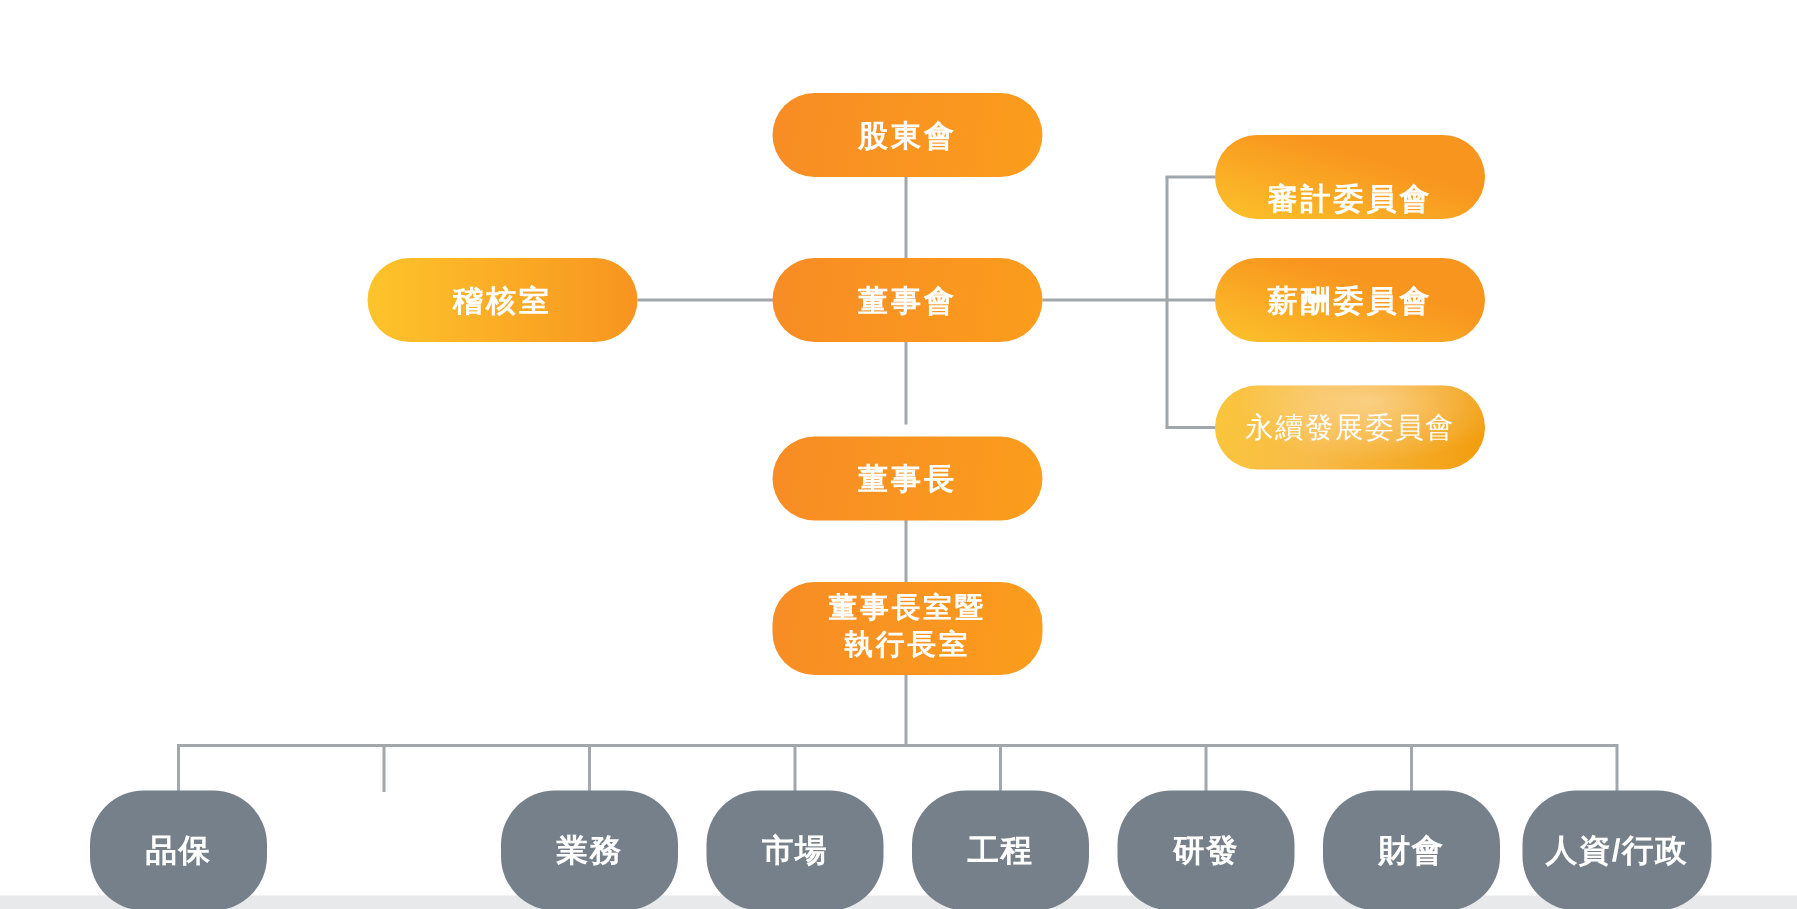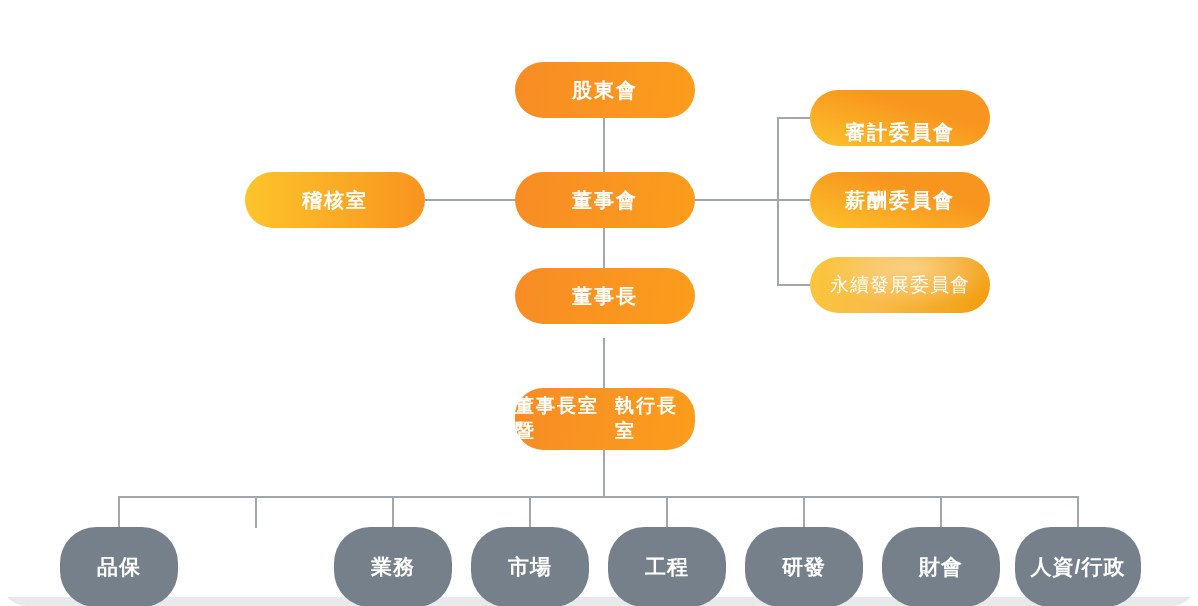--- a/index.html
+++ b/index.html
@@ -3,21 +3,20 @@
 <meta charset="utf-8">
 <style>
   html, body { margin: 0; padding: 0; background: #ffffff; }
   .canvas {
     position: relative;
     width: 1198px;
     height: 606px;
     background: #ffffff;
     overflow: hidden;
     font-family: "Liberation Sans", sans-serif;
-    border-radius: 27px;
   }
 
   
   .pill {
     position: absolute;
     width: 180px;
     height: 56px;
     border-radius: 28px;
     display: flex;
     align-items: center;
@@ -40,35 +39,35 @@
   }
   .pill.sustain::after {
     content: "";
     position: absolute;
     left: 0; top: 0; right: 0; bottom: 0;
     border-radius: 28px;
     background: radial-gradient(ellipse at 58% 20%, rgba(255,255,255,0.38) 0%, rgba(255,255,255,0) 62%);
     pointer-events: none;
   }
   .pill.two-line {
-    flex-direction: row;
+    flex-direction: column;
     height: 62px;
     font-size: 19px;
     line-height: 1.3;
     letter-spacing: 2px;
   }
 
   
   .pos-shareholders   { left: 515px; top: 62px; }
   .pos-audit-office   { left: 245px; top: 172px; }
   .pos-board          { left: 515px; top: 172px; }
   .pos-audit-comm     { left: 810px; top: 90px; align-items: flex-end; }
   .pos-comp-comm      { left: 810px; top: 172px; }
   .pos-sustain-comm   { left: 810px; top: 257px; }
-  .pos-chairman       { left: 515px; top: 268px; font-family: Liberation Serif, serif; }
+  .pos-chairman       { left: 515px; top: 291px; font-family: Liberation Serif, serif; }
   .pos-office         { left: 515px; top: 388px; }
 
   
   .dept {
     position: absolute;
     top: 527px;
     width: 118px;
     height: 80px;
     border-radius: 36px;
     background: #76808a;

